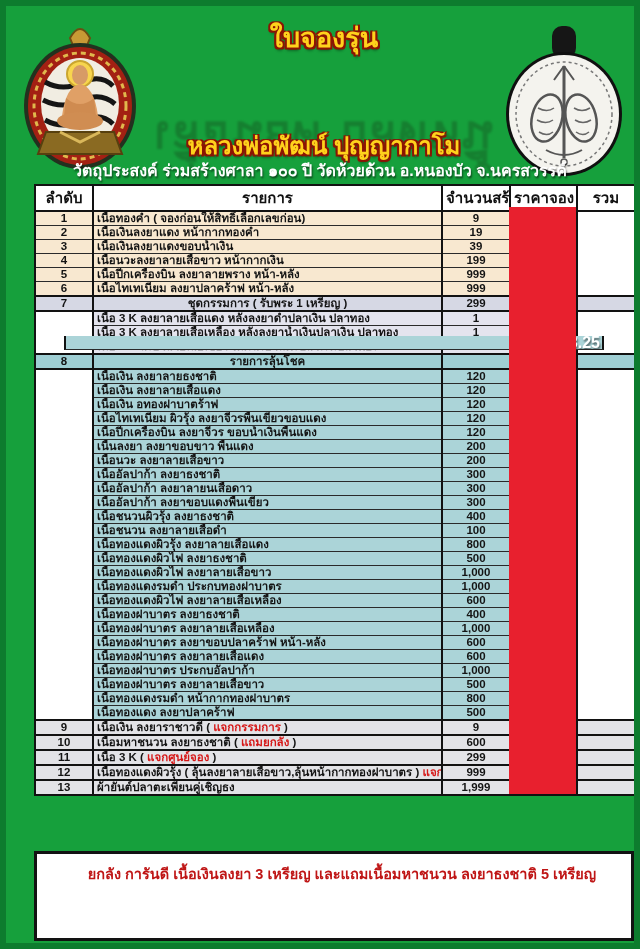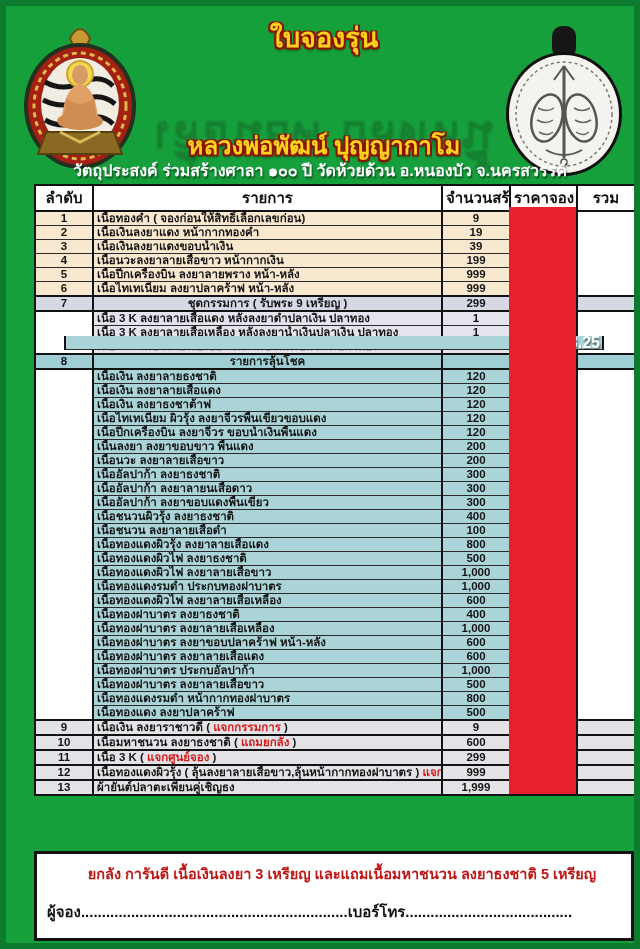--- a/index.html
+++ b/index.html
@@ -157,21 +157,21 @@
           </tr>
           <tr class="r-cream">
             <td class="c-no">6</td>
             <td class="c-desc">เนื้อไทเทเนียม ลงยาปลาคร้าฟ หน้า-หลัง</td>
             <td class="c-qty">999</td>
             <td></td>
             <td></td>
           </tr>
           <tr class="r-sec-gray">
             <td class="c-no">7</td>
-            <td class="c-desc">ชุดกรรมการ ( รับพระ 9 เหรียญ )</td>
+            <td class="c-desc">ชุดกรรมการ ( รับพระ 1 เหรียญ )</td>
             <td class="c-qty">299</td>
             <td></td>
             <td></td>
           </tr>
           <tr class="r-gray">
             <td class="c-no sub">7.1</td>
             <td class="c-desc">เนื้อ 3 K ลงยาลายเสือแดง หลังลงยาดำปลาเงิน ปลาทอง</td>
             <td class="c-qty">1</td>
             <td></td>
             <td></td>
@@ -206,21 +206,21 @@
           </tr>
           <tr class="r-teal">
             <td class="c-no sub">8.2</td>
             <td class="c-desc">เนื้อเงิน ลงยาลายเสือแดง</td>
             <td class="c-qty">120</td>
             <td></td>
             <td></td>
           </tr>
           <tr class="r-teal">
             <td class="c-no sub">8.3</td>
-            <td class="c-desc">เนื้อเงิน ลงยาธงชาต้าฟ</td>
+            <td class="c-desc">เนื้อเงิน อทองฝาบาตร้าฟ</td>
             <td class="c-qty">120</td>
             <td></td>
             <td></td>
           </tr>
           <tr class="r-teal">
             <td class="c-no sub">8.4</td>
             <td class="c-desc">เนื้อไทเทเนียม ผิวรุ้ง ลงยาจีวรพื้นเขียวขอบแดง</td>
             <td class="c-qty">120</td>
             <td></td>
             <td></td>
@@ -407,18 +407,15 @@
             <td></td>
             <td></td>
           </tr>
         </tbody>
     </table>
     <div class="price-overlay" style="background: rgb(232, 32, 46);"></div>
   </div>
 
   <div class="footerbox">
     <div class="guarantee">ยกลัง การันดี เนื้อเงินลงยา 3 เหรียญ และแถมเนื้อมหาชนวน ลงยาธงชาติ 5 เหรียญ</div>
-    <div class="signline">
-      <span>ผู้จอง</span><span>................................................................</span><span>เบอร์โทร</span><span>........................................</span>
-    </div>
   </div>
 
 </div>
 
 </body></html>

